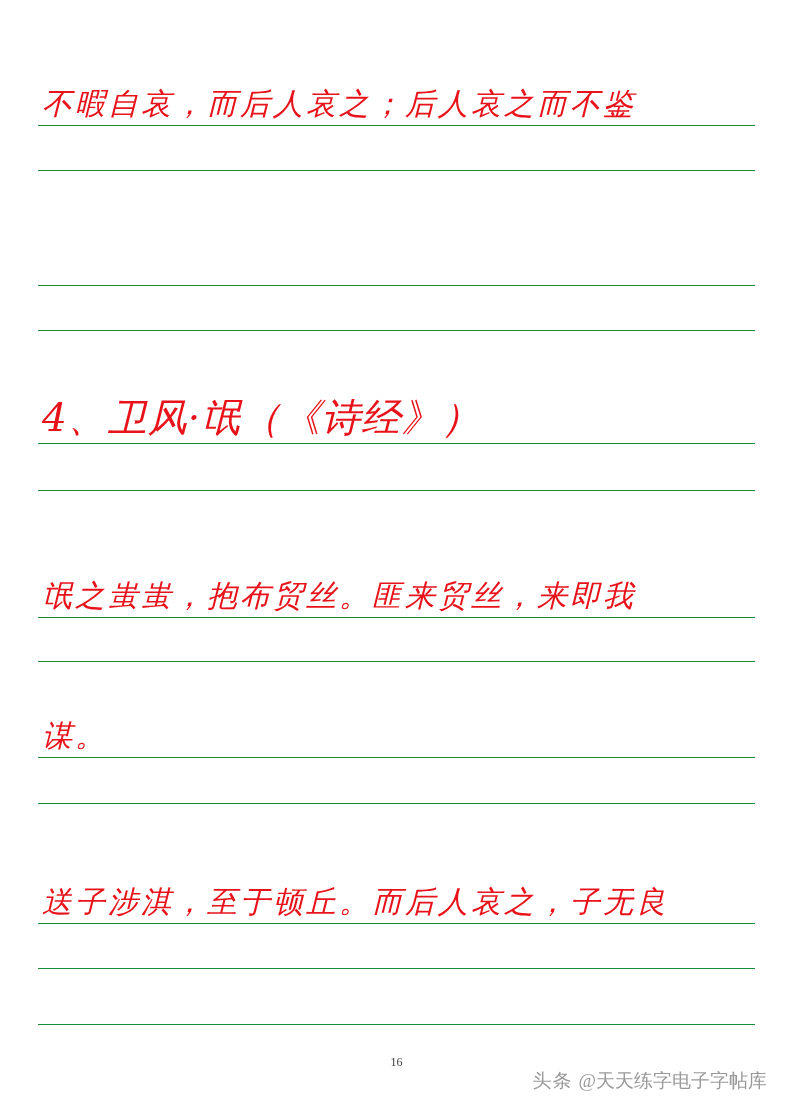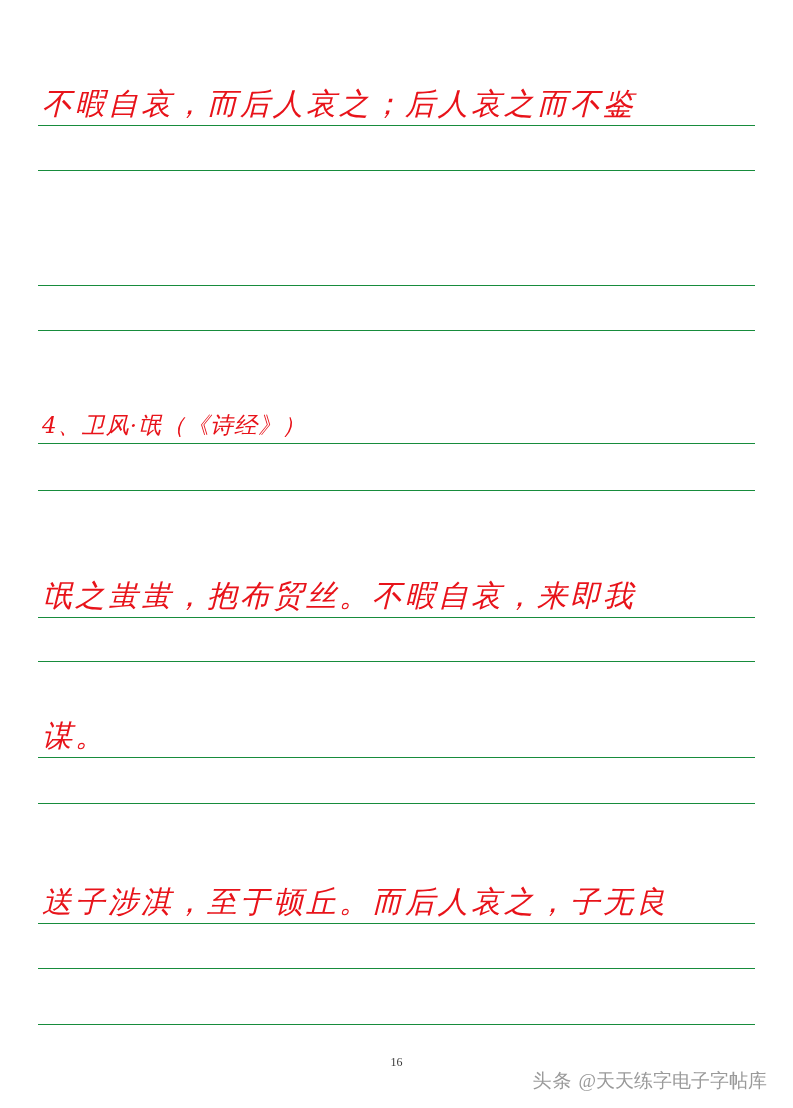--- a/index.html
+++ b/index.html
@@ -44,21 +44,21 @@
     white-space: nowrap;
     color: #e8131a;
     font-family: "DejaVu Serif", serif;
     font-size: 30px;
     font-style: italic;
     letter-spacing: 3px;
     line-height: 1;
   }
 
   .line-text.heading {
-    font-size: 23px;
+    font-size: 39px;
     letter-spacing: 1px;
     text-align: center;
   }
 
   .page-number {
     position: absolute;
     left: 0;
     width: 793px;
     text-align: center;
     top: 1055px;
@@ -102,21 +102,21 @@
       <div class="rule-block" style="top: 225px; height: 60px;">
         <div class="rule" style="top: 60px;"></div>
       </div>
       <div class="rule" style="position: absolute; left: 38px; top: 330px;"></div>
       <div class="rule-block" style="top: 383px; height: 60px;">
         <div class="line-text heading">4、卫风·氓（《诗经》）</div>
         <div class="rule" style="top: 60px;"></div>
       </div>
       <div class="rule" style="position: absolute; left: 38px; top: 490px;"></div>
       <div class="rule-block" style="top: 557px; height: 60px;">
-        <div class="line-text">氓之蚩蚩，抱布贸丝。不暇自哀，来即我</div>
+        <div class="line-text">氓之蚩蚩，抱布贸丝。匪来贸丝，来即我</div>
         <div class="rule" style="top: 60px;"></div>
       </div>
       <div class="rule" style="position: absolute; left: 38px; top: 661px;"></div>
       <div class="rule-block" style="top: 697px; height: 60px;">
         <div class="line-text">谋。</div>
         <div class="rule" style="top: 60px;"></div>
       </div>
       <div class="rule" style="position: absolute; left: 38px; top: 803px;"></div>
       <div class="rule-block" style="top: 863px; height: 60px;">
         <div class="line-text">送子涉淇，至于顿丘。而后人哀之，子无良</div>

